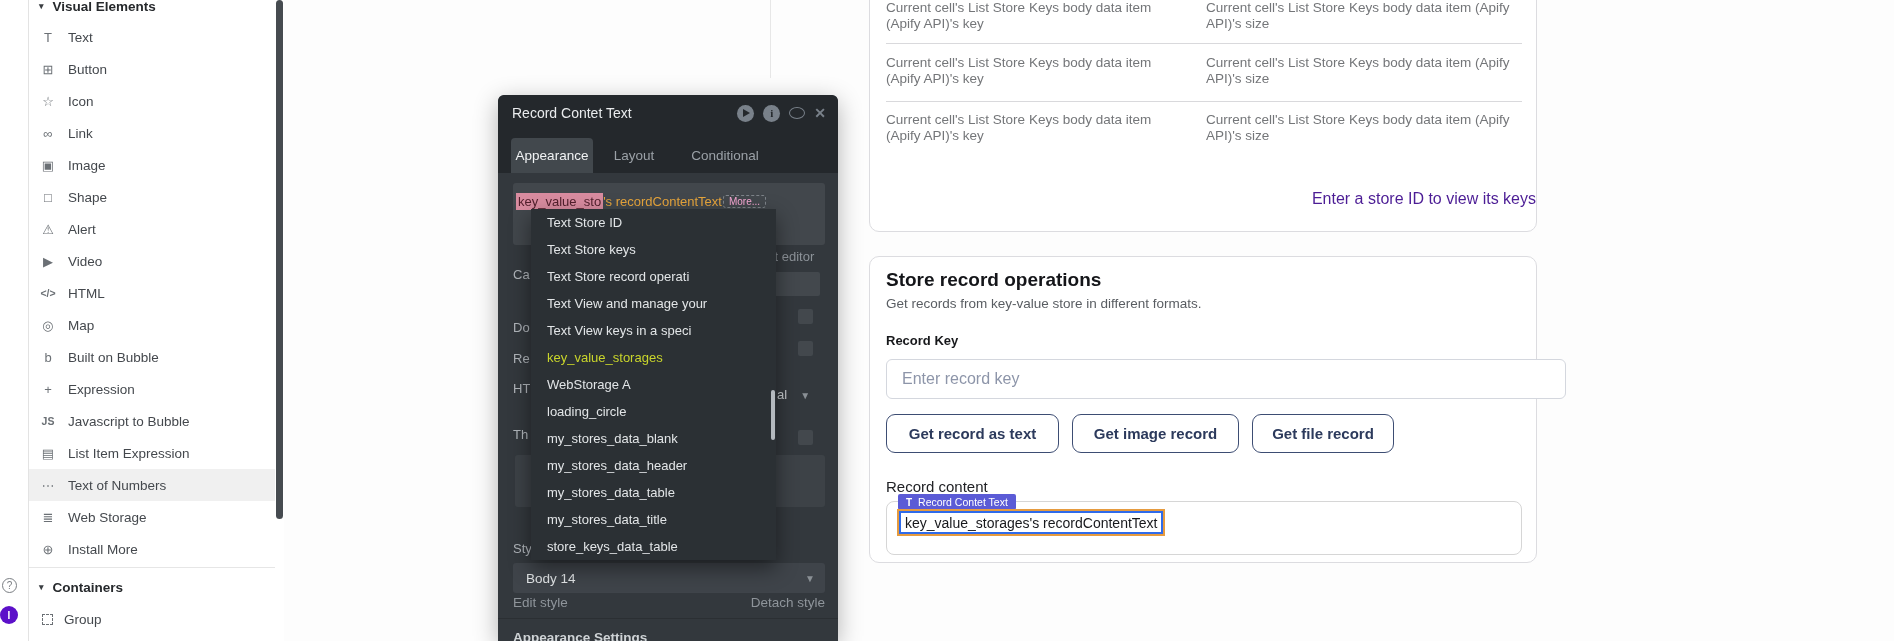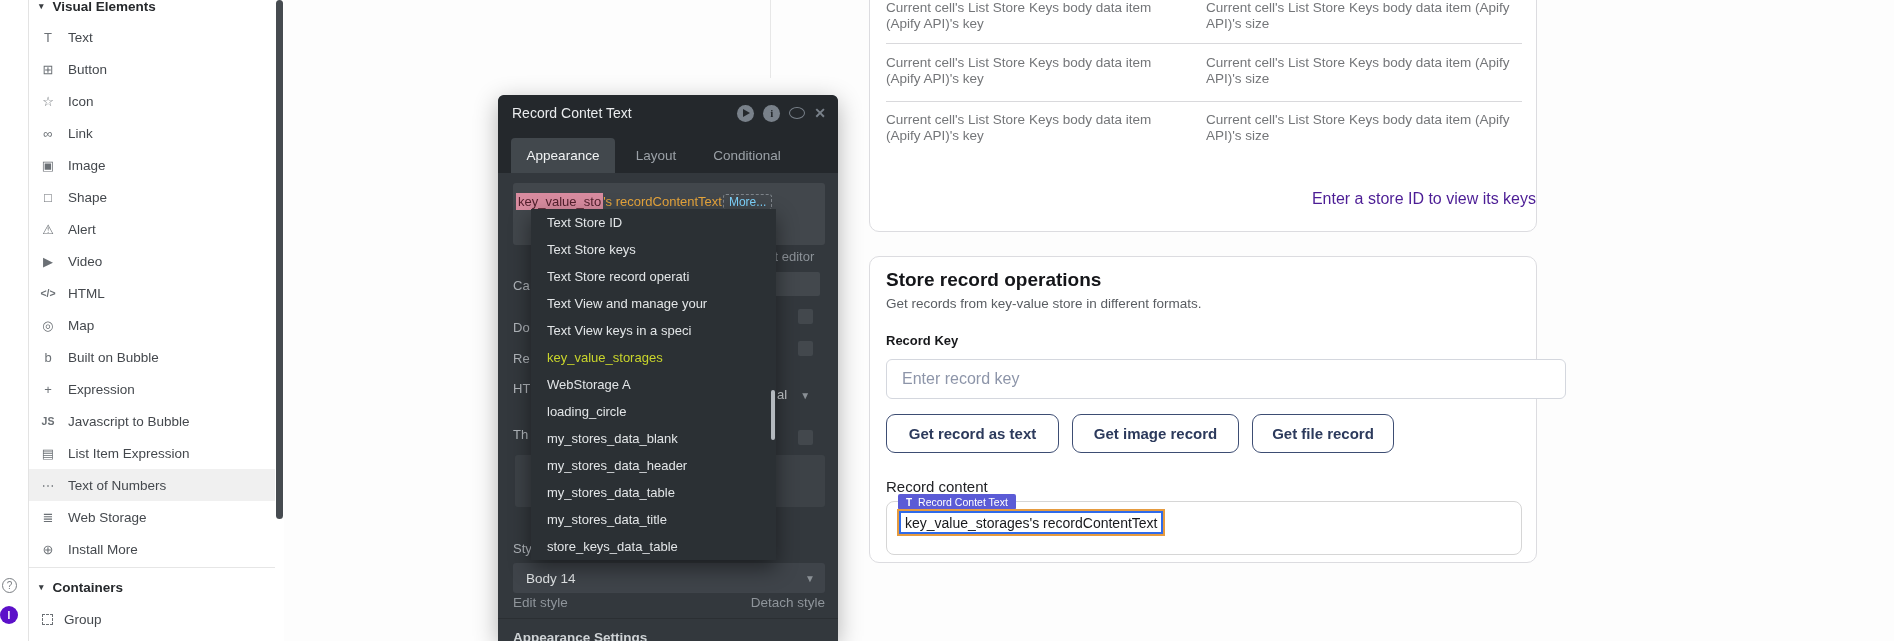--- a/index.html
+++ b/index.html
@@ -70,21 +70,21 @@
   .tb-bubble { width:16px; height:12px; border:1.6px solid #79818a; border-radius:50%; }
   .tb-x { color:#79818a; font-size:14px; font-weight:bold; }
   .tabsbar { position:absolute; left:0; top:36px; width:100%; height:42px; background:#24282c; display:flex; padding:7px 13px 0; }
   .tab { height:35px; display:flex; align-items:center; justify-content:center; font-size:13.5px; color:#9ba1a7; cursor:pointer; }
   .tab.active { background:#42484d; border-radius:4px 4px 0 0; color:#f1f3f4; }
 
   .expr-box { position:absolute; left:15px; top:88px; width:312px; height:62px; background:#42474c; border-radius:3px; }
   .expr-row { position:absolute; left:3px; top:10px; display:flex; align-items:center; white-space:nowrap; }
   .tok-sel { background:#d98ca0; color:#53202d; font-size:13px; padding:1px 2px; }
   .tok-rest { color:#e8a63c; font-size:13px; }
-  .tok-more { margin-left:1px; border:1px dashed #7e848a; border-radius:3px; color:#7dd3fc; font-size:12px; padding:0 5px; }
+  .tok-more { margin-left:1px; border:1px dashed #7e848a; border-radius:3px; color:#f9a8d4; font-size:10px; padding:0 5px; }
   .edit-link { position:absolute; left:270px; top:154px; font-size:13px; color:#8d9399; white-space:nowrap; }
   .plabel { position:absolute; left:15px; font-size:13px; color:#b0b5ba; white-space:nowrap; overflow:hidden; }
   .pl-rect { position:absolute; background:#43484d; border-radius:2px; }
   .pl-check { position:absolute; left:300px; width:15px; height:15px; background:#43484d; border-radius:2px; cursor:pointer; }
   .pl-select-frag { position:absolute; left:279px; top:292px; font-size:13px; color:#c6cacd; cursor:pointer; }
   .pl-select-frag .chev { color:#8a9095; font-size:10px; margin-left:13px; }
   .row-rect { position:absolute; left:17px; top:360px; width:310px; height:52px; background:#3d4247; border-radius:3px; }
 
   .dropdown { position:absolute; left:33px; top:114px; width:245px; height:351px; background:#2b3034;
               box-shadow:0 8px 20px rgba(0,0,0,.45); z-index:6; }
@@ -245,36 +245,36 @@
       </span>
     <span class="tb-ic tb-circle">
         <span class="tb-i">i</span>
       </span>
     <span class="tb-ic">
         <span class="tb-bubble"></span>
       </span>
     <span class="tb-ic tb-x">✕</span>
   </div>
   <div class="tabsbar" id="tabsbar">
-      <div class="tab active" style="width: 104px;">Appearance</div>
+      <div class="tab active" style="width: 82px;">Appearance</div>
       <div class="tab" style="width: 82px;">Layout</div>
       <div class="tab" style="width: 100px;">Conditional</div>
     </div>
 
   <div class="expr-box">
     <div class="expr-row">
       <span class="tok-sel">key_value_sto</span>
       <span class="tok-rest">'s recordContentText</span>
       <span class="tok-more">More...</span>
     </div>
   </div>
   <div class="edit-link">xt editor</div>
 
   <div id="plabels">
-      <span class="plabel" style="top: 183px;">Ca</span>
+      <span class="plabel" style="top: 172px;">Ca</span>
       <span class="plabel" style="top: 225px;">Do</span>
       <span class="plabel" style="top: 256px;">Re</span>
       <span class="plabel" style="top: 286px;">HT</span>
       <span class="plabel" style="top: 332px;">Th</span>
       <span class="plabel" style="top: 446px;">Sty</span>
     </div>
   <div class="pl-rect" style="left:272px; top:177px; width:50px; height:24px;"></div>
   <div class="pl-check" style="top:214px;"></div>
   <div class="pl-check" style="top:246px;"></div>
   <div class="pl-select-frag">

